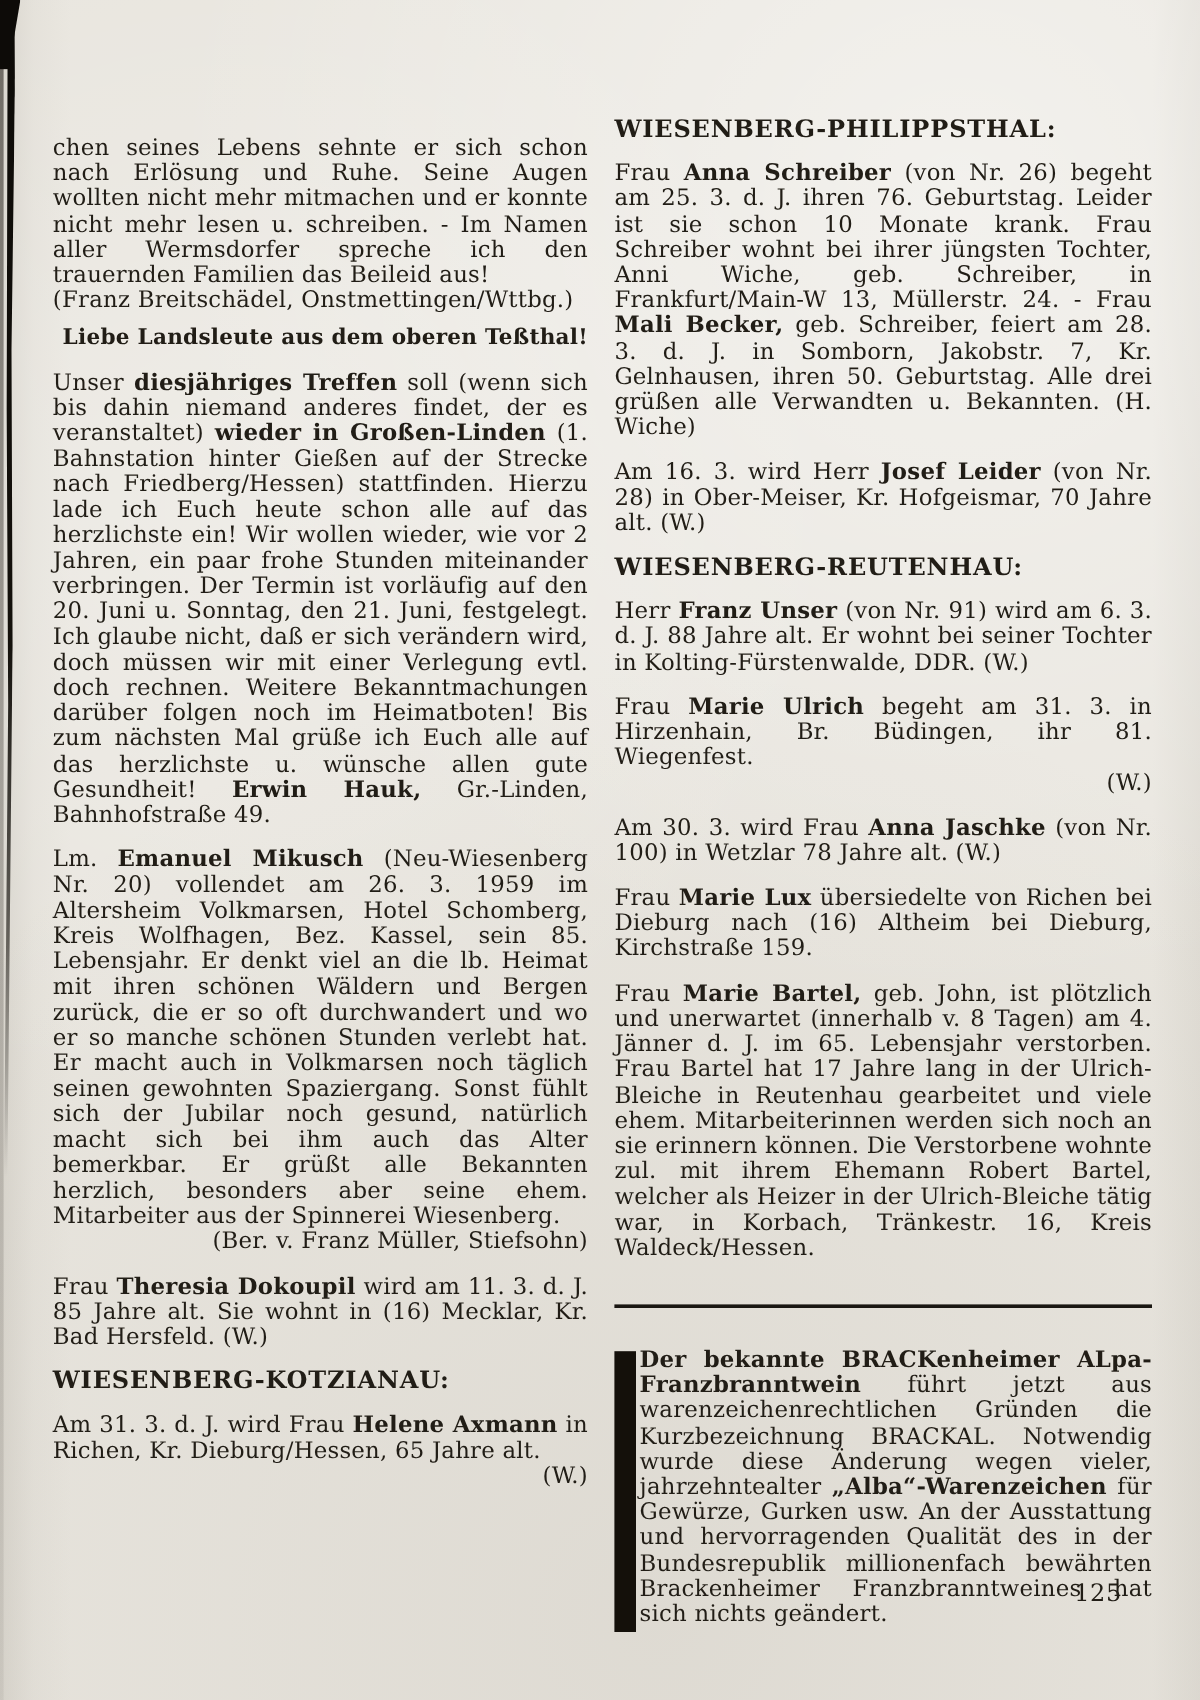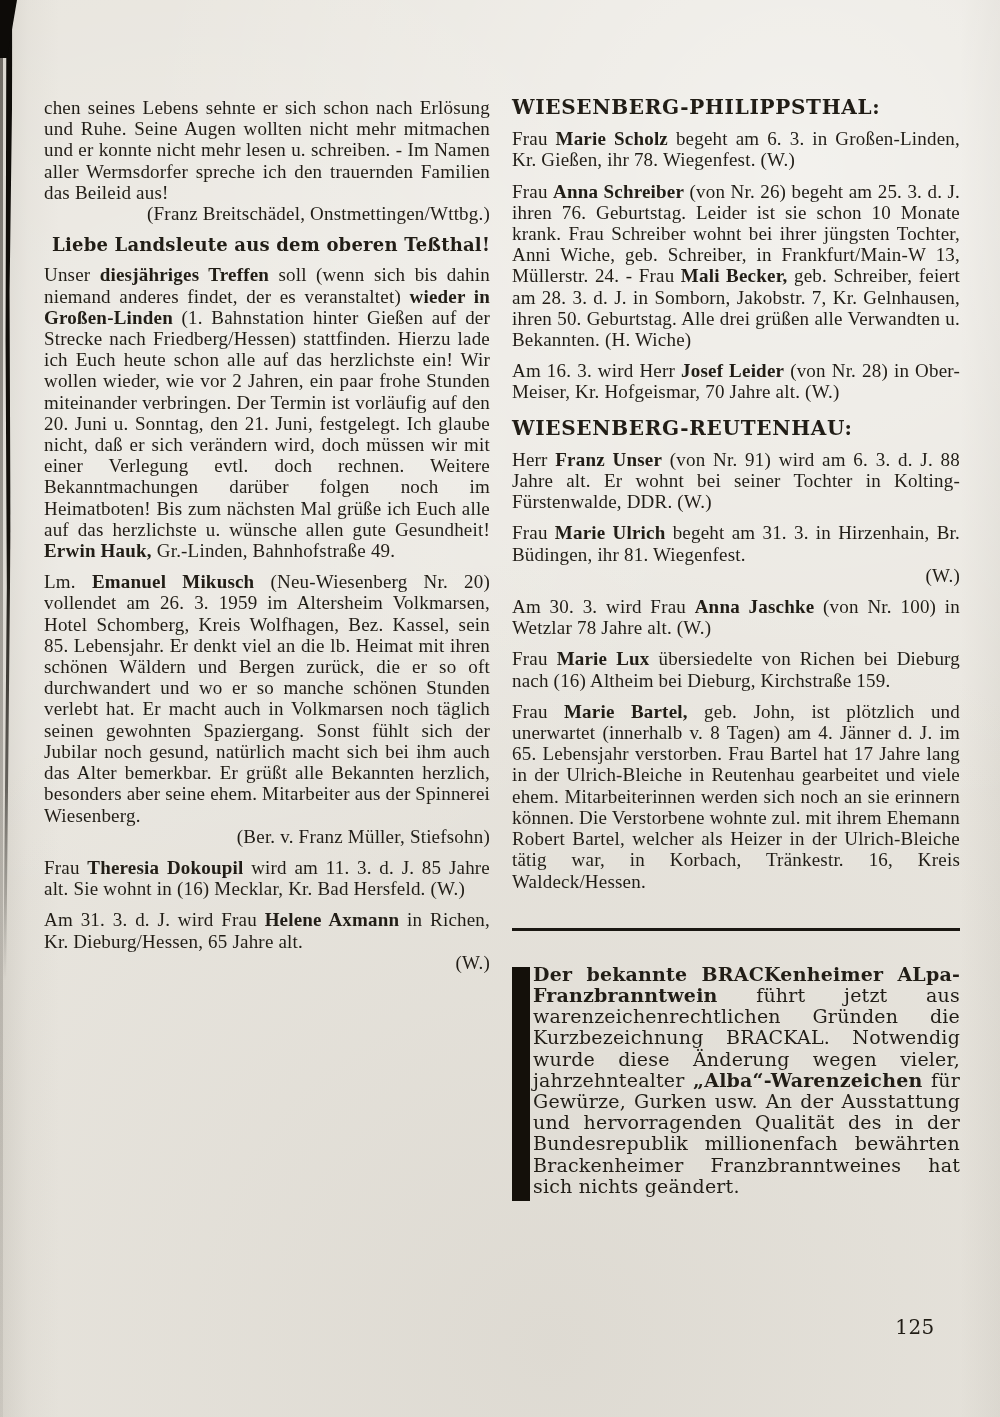--- a/index.html
+++ b/index.html
@@ -25,24 +25,24 @@
     background:linear-gradient(180deg,#0d0b08 0%, #14110c 55%, rgba(20,17,12,0.6) 80%, rgba(20,17,12,0) 100%);
     clip-path:polygon(10% 0,90% 0,100% 8%,70% 30%,95% 55%,55% 100%,15% 100%,45% 60%,15% 35%);
     transform:rotate(0.2deg);}
   .edge-corner{position:absolute;left:0;top:0;width:17px;height:58px;background:#0d0b08;
     clip-path:polygon(0 0,100% 0,42% 100%,0 100%);}
 
   .col{position:absolute;top:97px;font-size:19px;line-height:21.2px;letter-spacing:0.2px;}
   #col-left{left:44px;width:446px;}
   #col-right{left:512px;width:448px;}
 
-  .para{text-align:justify;margin:0 0 10px;font-family:Liberation Serif, serif;}
+  .para{text-align:justify;margin:16px 0 10px;}
   .para .tail{margin:0;}
   .para .tail.right{text-align:right;}
-  .para .tail.left{text-align:right;}
+  .para .tail.left{text-align:left;}
   .b{font-weight:bold;}
 
   .heading{font-weight:bold;font-size:20px;letter-spacing:0.7px;margin:15px 0 10px;}
   .col .heading:first-child{margin-top:0;}
   .subheading{font-weight:bold;font-size:18px;letter-spacing:0.2px;margin:0 0 9px;white-space:nowrap;text-align:right;}
 
   .rule{height:3px;background:#1a1712;margin:36px 0 0;}
   .ad{position:relative;margin-top:33px;padding-left:21px;}
   .ad-bar{position:absolute;left:0;top:3px;width:18px;height:234px;background:#14100a;}
   .ad-text{text-align:justify;}
@@ -57,25 +57,25 @@
   <div class="edge-shadow"></div>
   <div class="edge-line"></div>
   <div class="edge-corner"></div>
 
   <div class="col" id="col-left">
       <div class="para"><span>chen seines Lebens sehnte er sich schon nach Erlösung und Ruhe. Seine Augen wollten nicht mehr mitmachen und er konnte nicht mehr lesen u. schreiben. - Im Namen aller Wermsdorfer spreche ich den trauernden Familien das Beileid aus!</span><div class="tail left">(Franz Breitschädel, Onstmettingen/Wttbg.)</div></div>
       <div class="subheading">Liebe Landsleute aus dem oberen Teßthal!</div>
       <div class="para"><span>Unser </span><span class="b">diesjähriges Treffen</span><span> soll (wenn sich bis dahin niemand anderes findet, der es veranstaltet) </span><span class="b">wieder in Großen-Linden</span><span> (1. Bahnstation hinter Gießen auf der Strecke nach Friedberg/Hessen) stattfinden. Hierzu lade ich Euch heute schon alle auf das herzlichste ein! Wir wollen wieder, wie vor 2 Jahren, ein paar frohe Stunden miteinander verbringen. Der Termin ist vorläufig auf den 20. Juni u. Sonntag, den 21. Juni, festgelegt. Ich glaube nicht, daß er sich verändern wird, doch müssen wir mit einer Verlegung evtl. doch rechnen. Weitere Bekanntmachungen darüber folgen noch im Heimatboten! Bis zum nächsten Mal grüße ich Euch alle auf das herzlichste u. wünsche allen gute Gesundheit! </span><span class="b">Erwin Hauk,</span><span> Gr.-Linden, Bahnhofstraße 49.</span></div>
       <div class="para"><span>Lm. </span><span class="b">Emanuel Mikusch</span><span> (Neu-Wiesenberg Nr. 20) vollendet am 26. 3. 1959 im Altersheim Volkmarsen, Hotel Schomberg, Kreis Wolfhagen, Bez. Kassel, sein 85. Lebensjahr. Er denkt viel an die lb. Heimat mit ihren schönen Wäldern und Bergen zurück, die er so oft durchwandert und wo er so manche schönen Stunden verlebt hat. Er macht auch in Volkmarsen noch täglich seinen gewohnten Spaziergang. Sonst fühlt sich der Jubilar noch gesund, natürlich macht sich bei ihm auch das Alter bemerkbar. Er grüßt alle Bekannten herzlich, besonders aber seine ehem. Mitarbeiter aus der Spinnerei Wiesenberg.</span><div class="tail right">(Ber. v. Franz Müller, Stiefsohn)</div></div>
       <div class="para"><span>Frau </span><span class="b">Theresia Dokoupil</span><span> wird am 11. 3. d. J. 85 Jahre alt. Sie wohnt in (16) Mecklar, Kr. Bad Hersfeld. (W.)</span></div>
+      <div class="heading">WIESENBERG-KOTZIANAU:</div>
       <div class="para"><span>Am 31. 3. d. J. wird Frau </span><span class="b">Helene Axmann</span><span> in Richen, Kr. Dieburg/Hessen, 65 Jahre alt.</span><div class="tail right">(W.)</div></div>
     </div>
   <div class="col" id="col-right">
       <div class="heading">WIESENBERG-PHILIPPSTHAL:</div>
-      <div class="para"><span>Frau </span><span class="b">Marie Scholz</span><span> begeht am 6. 3. in Großen-Linden, Kr. Gießen, ihr 78. Wiegenfest. (W.)</span></div>
       <div class="para"><span>Frau </span><span class="b">Anna Schreiber</span><span> (von Nr. 26) begeht am 25. 3. d. J. ihren 76. Geburtstag. Leider ist sie schon 10 Monate krank. Frau Schreiber wohnt bei ihrer jüngsten Tochter, Anni Wiche, geb. Schreiber, in Frankfurt/Main-W 13, Müllerstr. 24. - Frau </span><span class="b">Mali Becker,</span><span> geb. Schreiber, feiert am 28. 3. d. J. in Somborn, Jakobstr. 7, Kr. Gelnhausen, ihren 50. Geburtstag. Alle drei grüßen alle Verwandten u. Bekannten. (H. Wiche)</span></div>
       <div class="para"><span>Am 16. 3. wird Herr </span><span class="b">Josef Leider</span><span> (von Nr. 28) in Ober-Meiser, Kr. Hofgeismar, 70 Jahre alt. (W.)</span></div>
       <div class="heading">WIESENBERG-REUTENHAU:</div>
       <div class="para"><span>Herr </span><span class="b">Franz Unser</span><span> (von Nr. 91) wird am 6. 3. d. J. 88 Jahre alt. Er wohnt bei seiner Tochter in Kolting-Fürstenwalde, DDR. (W.)</span></div>
       <div class="para"><span>Frau </span><span class="b">Marie Ulrich</span><span> begeht am 31. 3. in Hirzenhain, Br. Büdingen, ihr 81. Wiegenfest.</span><div class="tail right">(W.)</div></div>
       <div class="para"><span>Am 30. 3. wird Frau </span><span class="b">Anna Jaschke</span><span> (von Nr. 100) in Wetzlar 78 Jahre alt. (W.)</span></div>
       <div class="para"><span>Frau </span><span class="b">Marie Lux</span><span> übersiedelte von Richen bei Dieburg nach (16) Altheim bei Dieburg, Kirchstraße 159.</span></div>
       <div class="para"><span>Frau </span><span class="b">Marie Bartel,</span><span> geb. John, ist plötzlich und unerwartet (innerhalb v. 8 Tagen) am 4. Jänner d. J. im 65. Lebensjahr verstorben. Frau Bartel hat 17 Jahre lang in der Ulrich-Bleiche in Reutenhau gearbeitet und viele ehem. Mitarbeiterinnen werden sich noch an sie erinnern können. Die Verstorbene wohnte zul. mit ihrem Ehemann Robert Bartel, welcher als Heizer in der Ulrich-Bleiche tätig war, in Korbach, Tränkestr. 16, Kreis Waldeck/Hessen.</span></div>
       <div class="rule"></div>
       <div class="ad">

